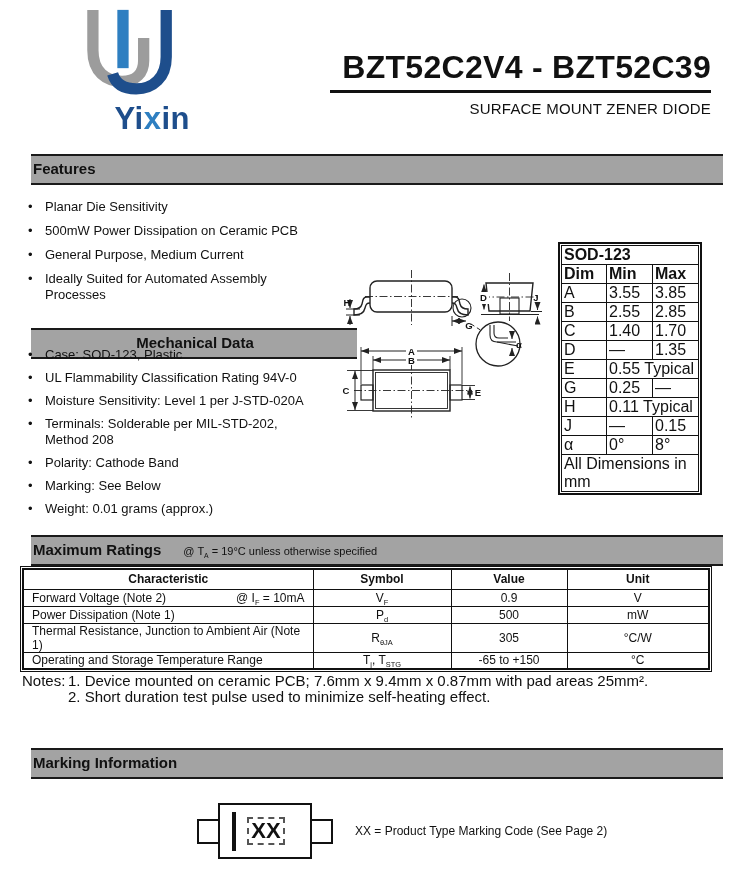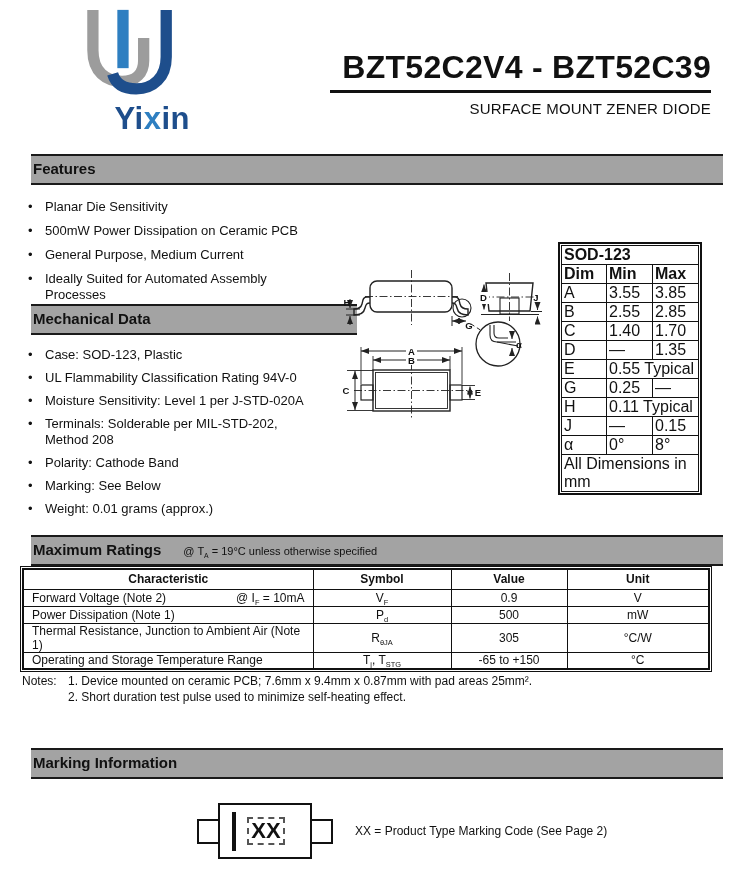--- a/index.html
+++ b/index.html
@@ -49,21 +49,21 @@
   .rtbl { position:absolute; left:20px; top:566px; border:1px solid #111; padding:1px; background:#fff; }
   .rtbl table { width:688px; border-collapse:collapse; border:2px solid #111; table-layout:fixed; }
   .rtbl th, .rtbl td { border:1px solid #111; font-size:12px; height:17px; padding:0; }
   .rtbl th { font-weight:bold; height:20px; text-align:center; }
   .rtbl td { text-align:center; }
   .rtbl .c-char { text-align:left; }
   .rtbl .char-in { display:flex; justify-content:space-between; padding:0 8px; }
   .rtbl col.r1 { width:290px; } .rtbl col.r2 { width:138px; } .rtbl col.r3 { width:116px; }
 
   
-  .notes { position:absolute; left:22px; top:673px; display:flex; font-size:12px; line-height:16px; }
+  .notes { position:absolute; left:22px; top:673px; display:flex; font-size:15px; line-height:16px; }
   .notes-label { width:46px; flex:none; }
 
   
   .mark-wrap { position:absolute; left:196px; top:803px; width:520px; height:62px; }
   .mk-tab { position:absolute; width:26px; height:25px; border:2px solid #111; background:#fff; top:16px; }
   .mk-tab.lft { left:1px; } .mk-tab.rgt { left:111px; }
   .mk-body { position:absolute; left:22px; top:0; width:94px; height:56px; border:2.5px solid #111; background:#fff; }
   .mk-band { position:absolute; left:12px; top:7px; width:4px; height:39px; background:#111; }
   .mk-code { position:absolute; left:27px; top:12px; width:38px; height:28px; border:2px dashed #555;
              display:flex; align-items:center; justify-content:center; font-size:22px; font-weight:bold; }
@@ -100,21 +100,21 @@
     <div class="li f-li">
         <span class="bullet">•</span>
         <span class="li-text"><span>General Purpose, Medium Current</span><span class="l2"></span></span>
       </div>
     <div class="li f-li">
         <span class="bullet">•</span>
         <span class="li-text"><span>Ideally Suited for Automated Assembly</span><span class="l2">Processes</span></span>
       </div>
   </div>
 
-  <div class="sec-hd" style="top:304px; width:326px;">
+  <div class="sec-hd" style="top:328px; width:326px;text-align:center;">
     <h2>Mechanical Data</h2>
   </div>
   <div class="blist" style="left:28px; top:347px; width:310px;">
     <div class="li m-li">
         <span class="bullet">•</span>
         <span class="li-text"><span>Case: SOD-123, Plastic</span><span class="l2"></span></span>
       </div>
     <div class="li m-li">
         <span class="bullet">•</span>
         <span class="li-text"><span>UL Flammability Classification Rating 94V-0</span><span class="l2"></span></span>

